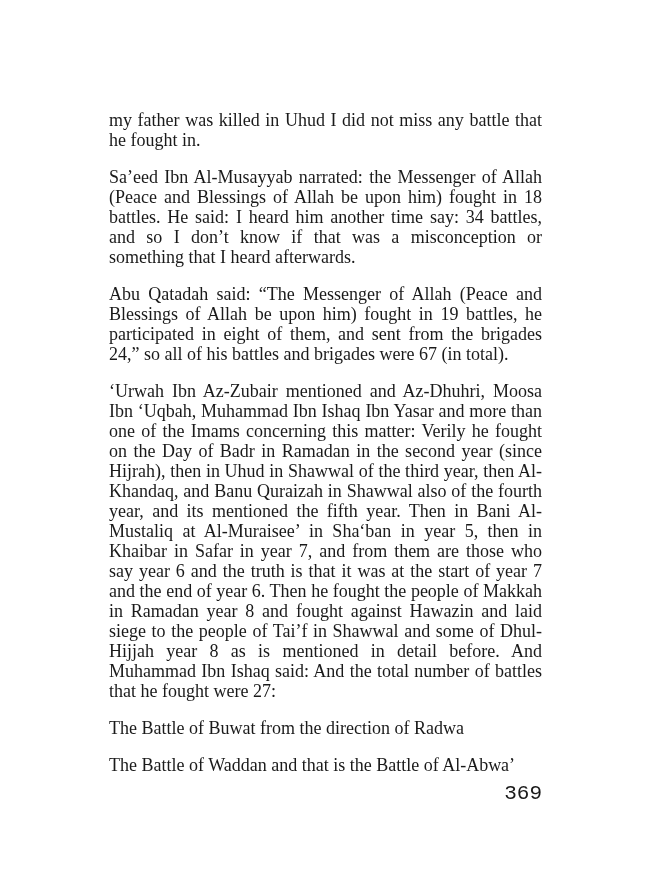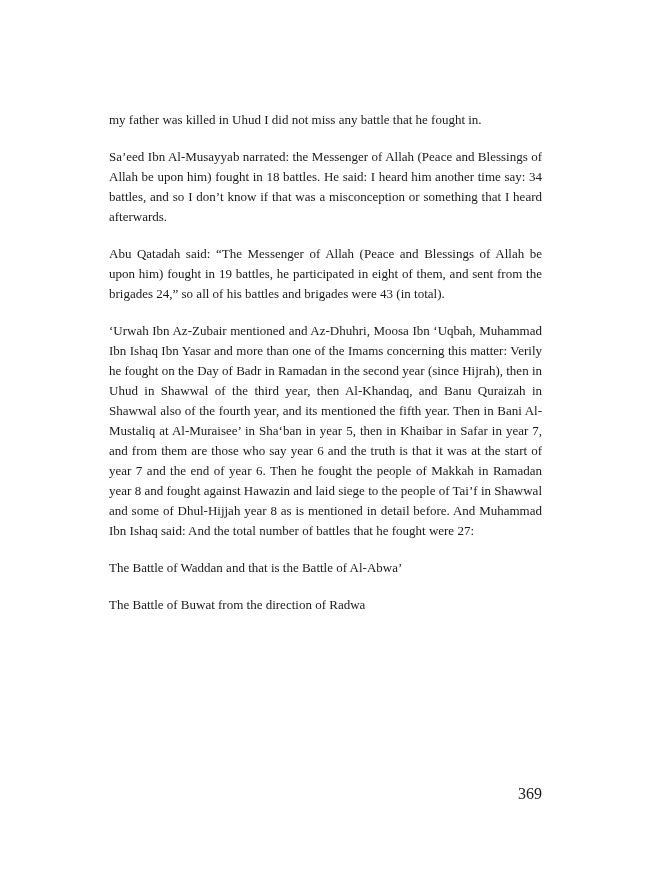--- a/index.html
+++ b/index.html
@@ -3,45 +3,45 @@
 <meta charset="utf-8">
 <style>
   html, body { margin: 0; padding: 0; background: #ffffff; }
   body { width: 654px; height: 874px; position: relative; overflow: hidden; }
   .page {
     position: absolute;
     left: 109px;
     top: 110px;
     width: 433px;
     font-family: "Liberation Serif", "DejaVu Serif", serif;
-    font-size: 13px;
+    font-size: 18px;
     line-height: 20px;
     color: #1a1a1a;
   }
   .page p {
     margin: 0 0 17px 0;
     text-align: justify;
     text-align-last: left;
   }
   .page p.list-item { text-align: left; margin-bottom: 17px; }
   .page-number {
     position: absolute;
     right: 112px;
     top: 784px;
-    font-family: Liberation Serif, serif;
-    font-size: 16px;
+    font-family: Liberation Mono, monospace;
+    font-size: 21px;
     line-height: 20px;
     color: #1a1a1a;
   }
 </style>
 </head>
 <body>
 
 <div class="page">
   <p>my father was killed in Uhud I did not miss any battle that he fought in.</p>
   <p>Sa’eed Ibn Al-Musayyab narrated: the Messenger of Allah (Peace and Blessings of Allah be upon him) fought in 18 battles. He said: I heard him another time say: 34 battles, and so I don’t know if that was a misconception or something that I heard afterwards.</p>
-  <p>Abu Qatadah said: “The Messenger of Allah (Peace and Blessings of Allah be upon him) fought in 19 battles, he participated in eight of them, and sent from the brigades 24,” so all of his battles and brigades were 43 (in total).</p>
+  <p>Abu Qatadah said: “The Messenger of Allah (Peace and Blessings of Allah be upon him) fought in 19 battles, he participated in eight of them, and sent from the brigades 24,” so all of his battles and brigades were 67 (in total).</p>
   <p>‘Urwah Ibn Az-Zubair mentioned and Az-Dhuhri, Moosa Ibn ‘Uqbah, Muhammad Ibn Ishaq Ibn Yasar and more than one of the Imams concerning this matter: Verily he fought on the Day of Badr in Ramadan in the second year (since Hijrah), then in Uhud in Shawwal of the third year, then Al-Khandaq, and Banu Quraizah in Shawwal also of the fourth year, and its mentioned the fifth year. Then in Bani Al-Mustaliq at Al-Muraisee’ in Sha‘ban in year 5, then in Khaibar in Safar in year 7, and from them are those who say year 6 and the truth is that it was at the start of year 7 and the end of year 6. Then he fought the people of Makkah in Ramadan year 8 and fought against Hawazin and laid siege to the people of Tai’f in Shawwal and some of Dhul-Hijjah year 8 as is mentioned in detail before. And Muhammad Ibn Ishaq said: And the total number of battles that he fought were 27:</p>
+  <p class="list-item">The Battle of Buwat from the direction of Radwa</p>
   <p class="list-item">The Battle of Waddan and that is the Battle of Al-Abwa’</p>
-  <p class="list-item">The Battle of Buwat from the direction of Radwa</p>
 </div>
 
 <div class="page-number">369</div>
 
 </body></html>

